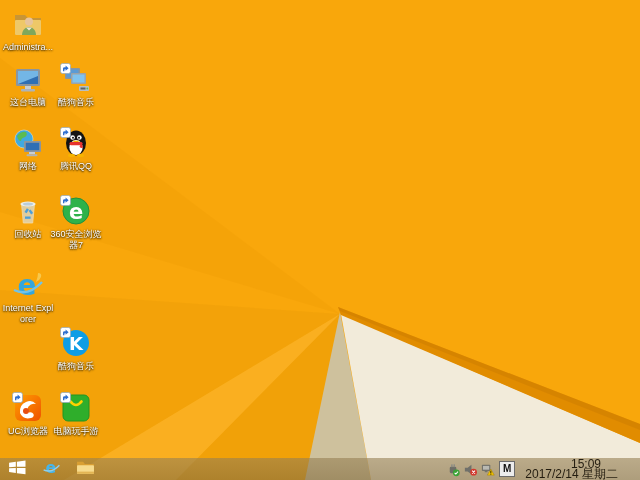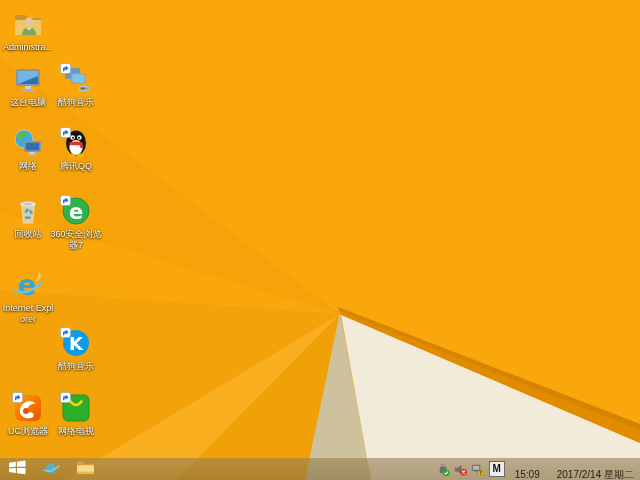--- a/index.html
+++ b/index.html
@@ -18,22 +18,22 @@
   
   #taskbar{position:absolute;left:0;bottom:0;width:640px;height:22px;
     background:linear-gradient(rgba(150,128,84,.60),rgba(132,110,66,.62));
     display:flex;align-items:center;}
   .tb-left{display:flex;align-items:center;height:22px;}
   .tb-btn{width:34px;height:22px;display:flex;align-items:center;justify-content:center;}
   #tray{margin-left:auto;display:flex;align-items:center;height:22px;}
   .tray-ico{width:17px;height:22px;display:flex;align-items:center;justify-content:center;}
   #ime-box{width:14px;height:14px;margin:0 3px;background:#ECECEC;border:1px solid #6b6b6b;
     display:flex;align-items:center;justify-content:center;font-size:10px;font-weight:bold;color:#111;line-height:1;}
-  #clock{display:flex;flex-direction:row;align-items:flex-end;justify-content:center;
-    padding:0 6px 0 7px;height:22px;color:#241d10;font-size:10px;line-height:10px;}
+  #clock{display:flex;flex-direction:column;align-items:flex-end;justify-content:center;
+    padding:0 22px 0 7px;height:22px;color:#241d10;font-size:12px;line-height:10px;}
   #clock .time{margin-right:17px;}
 </style>
 </head>
 <body>
 
 <div id="screen">
 
   <svg id="wallpaper" viewBox="0 0 640 480" preserveAspectRatio="none">
     <rect x="0" y="0" width="640" height="480" fill="#F9A70B"></rect>
 
@@ -219,21 +219,21 @@
         <rect x="3" y="3" width="26" height="26" rx="5" fill="none" stroke="#259423" stroke-width="1"></rect>
         <path d="M10.5 9.5 q5.5 7 11 0" stroke="#FFD200" stroke-width="2.6" fill="none" stroke-linecap="round"></path>
         <circle cx="11" cy="10" r="1.3" fill="#FFD200"></circle>
           <circle cx="21" cy="10" r="1.3" fill="#FFD200"></circle>
       </svg>
       <svg class="badge" viewBox="0 0 11 11">
         <rect x="0.5" y="0.5" width="10" height="10" rx="2" fill="#fff" stroke="#8FA6BC" stroke-width="0.7"></rect>
         <path d="M3 8.2 V5.6 q0-1.4 1.6-1.4 h1 V2.6 l3 2.6 -3 2.6 V6.2 h-0.6 q-0.6 0-0.6 0.7 v1.3 Z" fill="#2F6FD0"></path>
       </svg>
     </span>
-    <span class="lbl">网络电视</span>
+    <span class="lbl">电脑玩手游</span>
   </div>
 
   <div id="taskbar">
     <div class="tb-left">
       <div class="tb-btn">
         <span>
           <svg width="19" height="16" viewBox="0 0 22 19">
             <polygon points="1,4.6 9,3.4 9,9.3 1,9.7" fill="#fff"></polygon>
             <polygon points="10.3,3.2 20.5,1.7 20.5,9.2 10.3,9.3" fill="#fff"></polygon>
             <polygon points="1,11 9,10.7 9,16.5 1,15.4" fill="#fff"></polygon>

